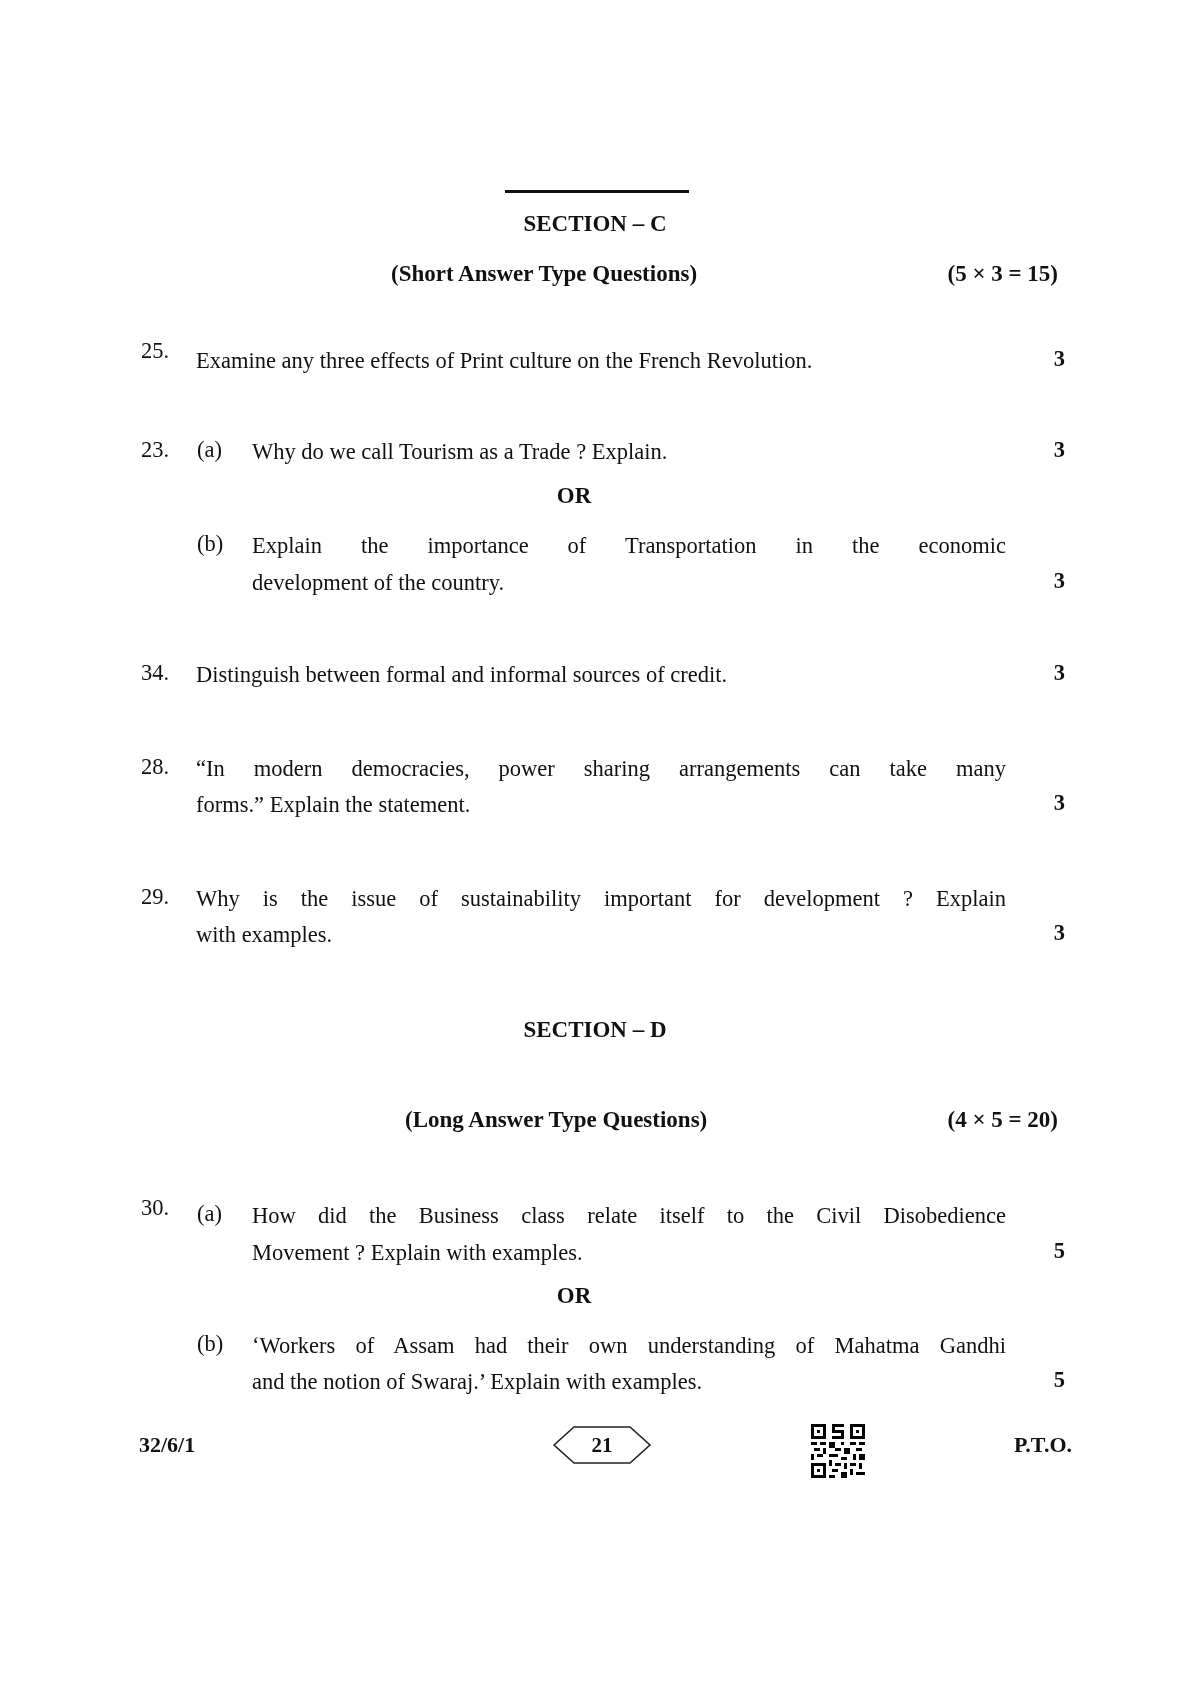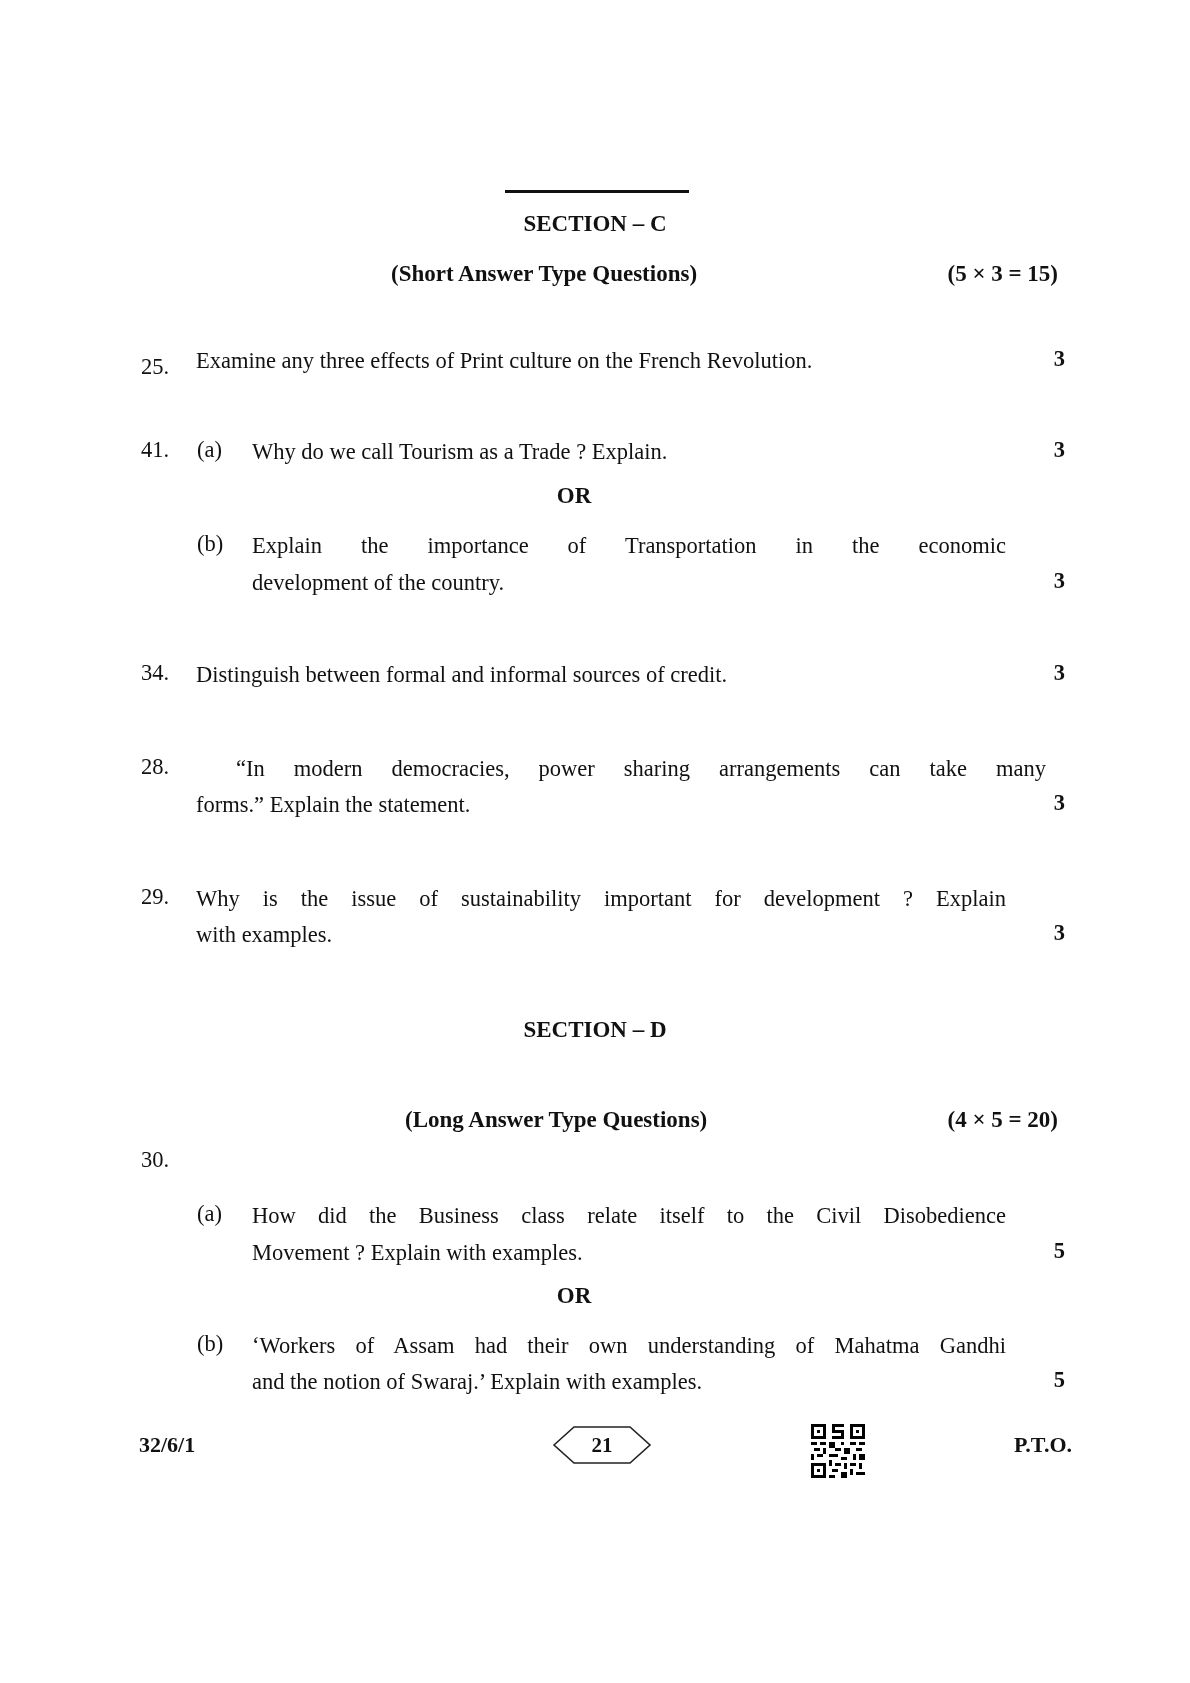--- a/index.html
+++ b/index.html
@@ -25,63 +25,63 @@
 </head>
 <body>
 
 <div class="rule"></div>
 
 <div class="sec-title" style="top:211px;">SECTION – C</div>
 <div class="sec-sub" style="left:391px; top:261px;">(Short Answer Type Questions)</div>
 <div class="marks-total" style="top:261px;">(5 × 3 = 15)</div>
 
 <div>
-  <div class="qnum" style="top:354px;">25.</div>
+  <div class="qnum" style="top:338px;">25.</div>
   <div class="qtext" style="top:342px;">Examine any three effects of Print culture on the French Revolution.</div>
   <div class="mark" style="top:346px;">3</div>
 </div>
 
 <div>
-  <div class="qnum" style="top:437px;">41.</div>
+  <div class="qnum" style="top:437px;">23.</div>
   <div class="sub" style="top:437px;">(a)</div>
   <div class="qtext sub-indent" style="top:433px;">Why do we call Tourism as a Trade ? Explain.</div>
   <div class="mark" style="top:437px;">3</div>
   <div class="or" style="top:483px;">OR</div>
   <div class="sub" style="top:531px;">(b)</div>
   <div class="qtext sub-indent justify" style="top:527px;">Explain the importance of Transportation in the economic</div>
   <div class="qtext sub-indent" style="top:564px;">development of the country.</div>
   <div class="mark" style="top:568px;">3</div>
 </div>
 
 <div>
   <div class="qnum" style="top:660px;">34.</div>
   <div class="qtext" style="top:656px;">Distinguish between formal and informal sources of credit.</div>
   <div class="mark" style="top:660px;">3</div>
 </div>
 
 <div>
   <div class="qnum" style="top:754px;">28.</div>
-  <div class="qtext justify" style="top:750px;margin-left:40px;">“In modern democracies, power sharing arrangements can take many</div>
+  <div class="qtext justify" style="top:750px;">“In modern democracies, power sharing arrangements can take many</div>
   <div class="qtext" style="top:786px;">forms.” Explain the statement.</div>
   <div class="mark" style="top:790px;">3</div>
 </div>
 
 <div>
   <div class="qnum" style="top:884px;">29.</div>
   <div class="qtext justify" style="top:880px;">Why is the issue of sustainability important for development ? Explain</div>
   <div class="qtext" style="top:916px;">with examples.</div>
   <div class="mark" style="top:920px;">3</div>
 </div>
 
 <div class="sec-title" style="top:997px;margin-top:20px;">SECTION – D</div>
 <div class="sec-sub" style="left:405px; top:1107px;">(Long Answer Type Questions)</div>
 <div class="marks-total" style="top:1107px;">(4 × 5 = 20)</div>
 
 <div>
-  <div class="qnum" style="top:1147px;">30.</div>
+  <div class="qnum" style="top:1195px;">30.</div>
   <div class="sub" style="top:1201px;">(a)</div>
   <div class="qtext sub-indent justify" style="top:1197px;">How did the Business class relate itself to the Civil Disobedience</div>
   <div class="qtext sub-indent" style="top:1234px;">Movement ? Explain with examples.</div>
   <div class="mark" style="top:1238px;">5</div>
   <div class="or" style="top:1283px;">OR</div>
   <div class="sub" style="top:1331px;">(b)</div>
   <div class="qtext sub-indent justify" style="top:1327px;">‘Workers of Assam had their own understanding of Mahatma Gandhi</div>
   <div class="qtext sub-indent" style="top:1363px;">and the notion of Swaraj.’ Explain with examples.</div>
   <div class="mark" style="top:1367px;">5</div>
 </div>

